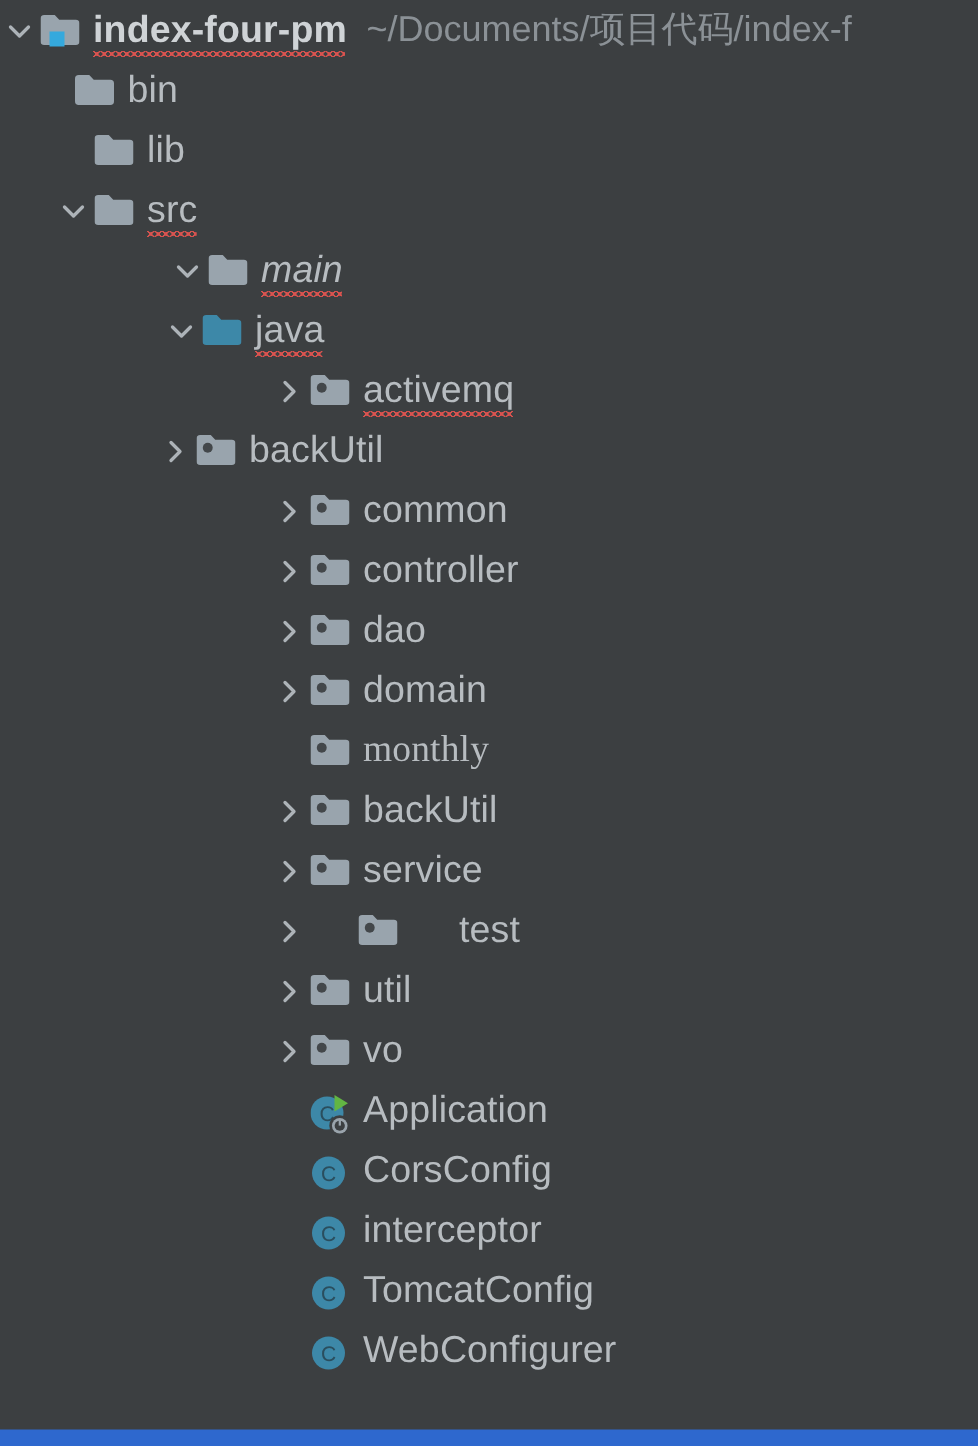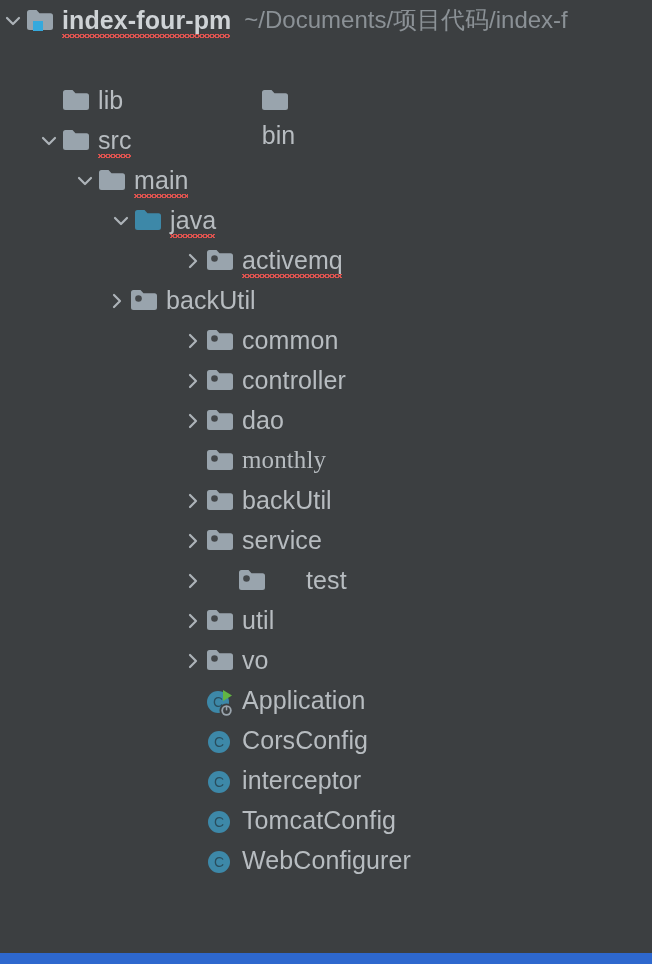--- a/index.html
+++ b/index.html
@@ -121,21 +121,21 @@
         </span>
         <span class="node-icon">
           <svg width="26" height="22" viewBox="0 0 26 22">
             <path d="M0 2.5 A2.5 2.5 0 0 1 2.5 0 H9.5 L12.5 3.2 H23.5 A2.5 2.5 0 0 1 26 5.7 V17.5 A2.5 2.5 0 0 1 23.5 20 H2.5 A2.5 2.5 0 0 1 0 17.5 Z" fill="#99a4ad"></path>
             <rect x="6" y="11" width="10" height="10" fill="#35a9dd"></rect>
           </svg>
         </span>
         <span class="node-label root-label squiggle">index-four-pm</span>
         <span class="node-path">~/Documents/项目代码/index-f</span>
       </div>
-      <div class="tree-row" style="padding-left: 23px; flex-direction: column;">
+      <div class="tree-row" style="padding-left: 23px;">
         <span class="twisty empty"></span>
         <span class="node-icon">
           <svg width="26" height="20" viewBox="0 0 26 20">
             <path d="M0 2.5 A2.5 2.5 0 0 1 2.5 0 H9.5 L12.5 3.2 H23.5 A2.5 2.5 0 0 1 26 5.7 V17.5 A2.5 2.5 0 0 1 23.5 20 H2.5 A2.5 2.5 0 0 1 0 17.5 Z" fill="#99a4ad"></path>
           </svg>
         </span>
         <span class="node-label">bin</span>
       </div>
       <div class="tree-row" style="padding-left: 36px;">
         <span class="twisty empty"></span>
@@ -152,21 +152,21 @@
             <path d="M3 6 L9 12 L15 6" fill="none" stroke="#adb3b8" stroke-width="2.2" stroke-linecap="round" stroke-linejoin="round"></path>
           </svg>
         </span>
         <span class="node-icon">
           <svg width="26" height="20" viewBox="0 0 26 20">
             <path d="M0 2.5 A2.5 2.5 0 0 1 2.5 0 H9.5 L12.5 3.2 H23.5 A2.5 2.5 0 0 1 26 5.7 V17.5 A2.5 2.5 0 0 1 23.5 20 H2.5 A2.5 2.5 0 0 1 0 17.5 Z" fill="#99a4ad"></path>
           </svg>
         </span>
         <span class="node-label squiggle">src</span>
       </div>
-      <div class="tree-row" style="padding-left: 72px;">
+      <div class="tree-row" style="padding-left: 112px; font-style: italic;">
         <span class="twisty">
           <svg width="18" height="18" viewBox="0 0 18 18">
             <path d="M3 6 L9 12 L15 6" fill="none" stroke="#adb3b8" stroke-width="2.2" stroke-linecap="round" stroke-linejoin="round"></path>
           </svg>
         </span>
         <span class="node-icon">
           <svg width="26" height="20" viewBox="0 0 26 20">
             <path d="M0 2.5 A2.5 2.5 0 0 1 2.5 0 H9.5 L12.5 3.2 H23.5 A2.5 2.5 0 0 1 26 5.7 V17.5 A2.5 2.5 0 0 1 23.5 20 H2.5 A2.5 2.5 0 0 1 0 17.5 Z" fill="#99a4ad"></path>
           </svg>
         </span>
@@ -247,20 +247,34 @@
             <path d="M6 3 L12 9 L6 15" fill="none" stroke="#adb3b8" stroke-width="2.2" stroke-linecap="round" stroke-linejoin="round"></path>
           </svg>
         </span>
         <span class="node-icon">
           <svg width="26" height="20" viewBox="0 0 26 20">
             <path d="M0 2.5 A2.5 2.5 0 0 1 2.5 0 H9.5 L12.5 3.2 H23.5 A2.5 2.5 0 0 1 26 5.7 V17.5 A2.5 2.5 0 0 1 23.5 20 H2.5 A2.5 2.5 0 0 1 0 17.5 Z" fill="#99a4ad"></path>
             <circle cx="7.5" cy="8.5" r="3.3" fill="#43474a"></circle>
           </svg>
         </span>
         <span class="node-label">dao</span>
+      </div>
+      <div class="tree-row" style="padding-left: 180px;">
+        <span class="twisty">
+          <svg width="18" height="18" viewBox="0 0 18 18">
+            <path d="M6 3 L12 9 L6 15" fill="none" stroke="#adb3b8" stroke-width="2.2" stroke-linecap="round" stroke-linejoin="round"></path>
+          </svg>
+        </span>
+        <span class="node-icon">
+          <svg width="26" height="20" viewBox="0 0 26 20">
+            <path d="M0 2.5 A2.5 2.5 0 0 1 2.5 0 H9.5 L12.5 3.2 H23.5 A2.5 2.5 0 0 1 26 5.7 V17.5 A2.5 2.5 0 0 1 23.5 20 H2.5 A2.5 2.5 0 0 1 0 17.5 Z" fill="#99a4ad"></path>
+            <circle cx="7.5" cy="8.5" r="3.3" fill="#43474a"></circle>
+          </svg>
+        </span>
+        <span class="node-label">domain</span>
       </div>
       <div class="tree-row" style="padding-left: 180px; font-family: Liberation Serif, serif;">
         <span class="twisty empty"></span>
         <span class="node-icon">
           <svg width="26" height="20" viewBox="0 0 26 20">
             <path d="M0 2.5 A2.5 2.5 0 0 1 2.5 0 H9.5 L12.5 3.2 H23.5 A2.5 2.5 0 0 1 26 5.7 V17.5 A2.5 2.5 0 0 1 23.5 20 H2.5 A2.5 2.5 0 0 1 0 17.5 Z" fill="#99a4ad"></path>
             <circle cx="7.5" cy="8.5" r="3.3" fill="#43474a"></circle>
           </svg>
         </span>
         <span class="node-label">monthly</span>

